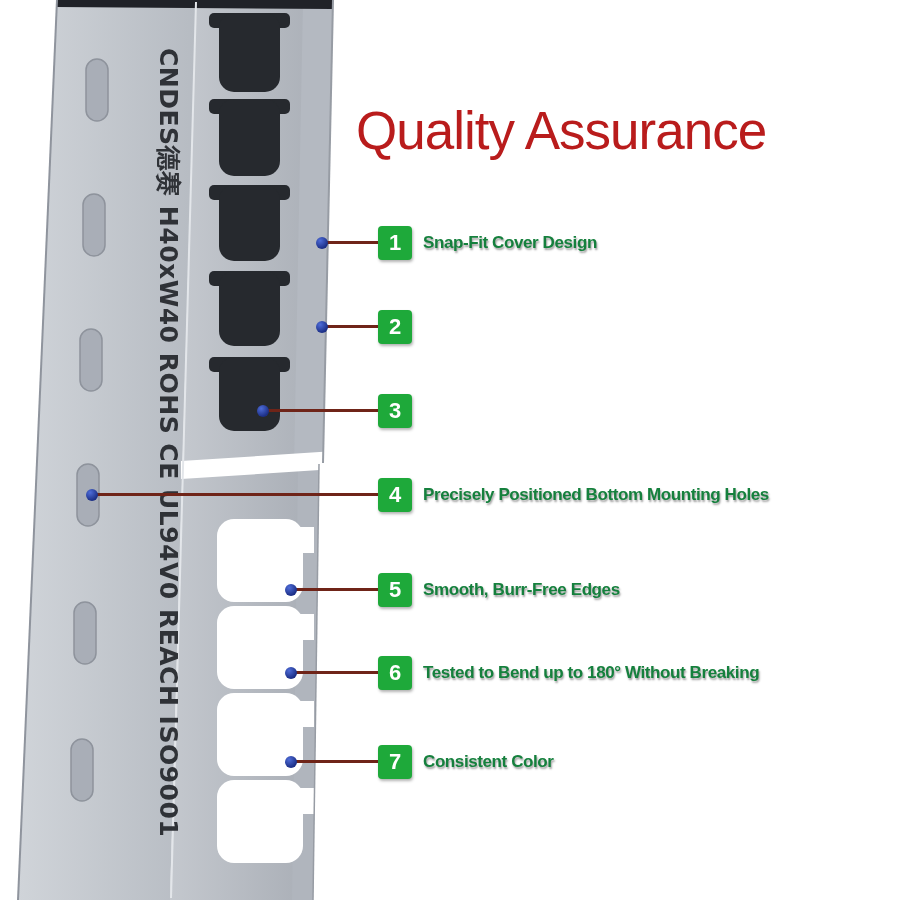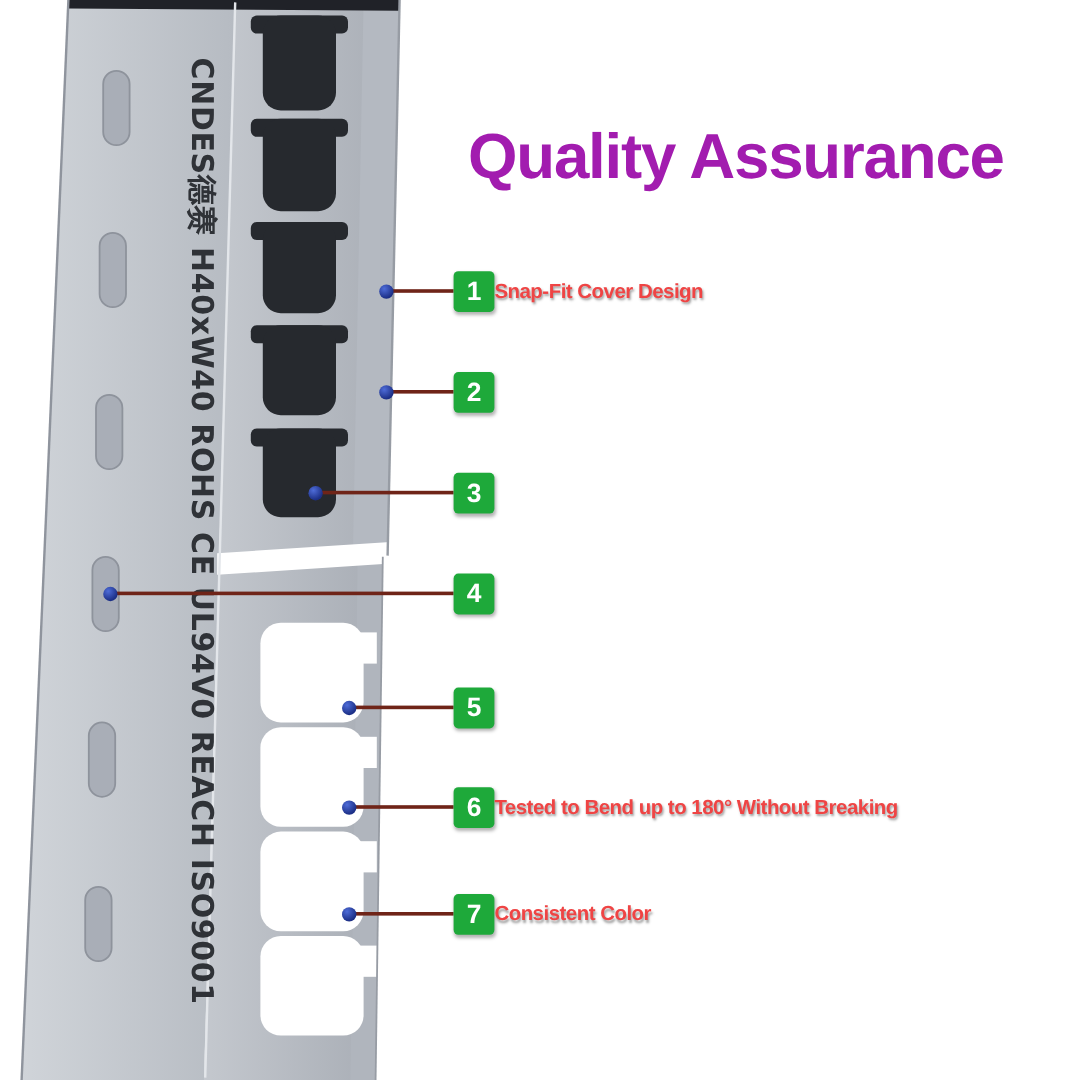--- a/index.html
+++ b/index.html
@@ -1,27 +1,27 @@
 <!DOCTYPE html>
 <html><head>
 <meta charset="utf-8">
 <style>
   html,body{margin:0;padding:0;background:#fff;}
   .stage{position:relative;width:900px;height:900px;background:#ffffff;overflow:hidden;
          font-family:"Liberation Sans",sans-serif;}
-  .title{position:absolute;left:390px;top:100px;font-size:53px;font-weight:bold;
-         color:#a21caf;letter-spacing:-1px;white-space:nowrap;}
+  .title{position:absolute;left:356px;top:100px;font-size:53px;font-weight:normal;
+         color:#b91c1c;letter-spacing:-1px;white-space:nowrap;}
   .leader{position:absolute;height:3px;background:#6f2418;}
   .dot{position:absolute;width:12px;height:12px;border-radius:50%;
        background:radial-gradient(circle at 35% 30%,#4e6cd8 0%,#1c2f86 70%);}
   .callout{position:absolute;left:378px;display:flex;align-items:center;white-space:nowrap;}
   .badge{width:34px;height:34px;border-radius:4px;background:#1ea93a;color:#ffffff;
          font-size:22px;font-weight:bold;display:flex;align-items:center;justify-content:center;
          box-shadow:1px 2px 3px rgba(0,0,0,.3);flex:0 0 auto;}
-  .label{font-size:17px;font-weight:bold;color:#ef4444;
+  .label{margin-left:11px;font-size:17px;font-weight:bold;color:#15803d;
          letter-spacing:-0.4px;text-shadow:1px 2px 2px rgba(40,40,40,.45);}
   .duct-svg{position:absolute;left:0;top:0;}
 </style>
 </head>
 <body>
 
 <div class="stage">
 
   <svg class="duct-svg" width="340" height="900" viewBox="0 0 340 900">
     <defs>
@@ -112,23 +112,25 @@
     <span class="label">Snap-Fit Cover Design</span>
   </div>
   <div class="callout" style="top:310px">
     <span class="badge">2</span>
   </div>
   <div class="callout" style="top:394px">
     <span class="badge">3</span>
   </div>
   <div class="callout" style="top:478px">
     <span class="badge">4</span>
+    <span class="label">Precisely Positioned Bottom Mounting Holes</span>
   </div>
   <div class="callout" style="top:573px">
     <span class="badge">5</span>
+    <span class="label">Smooth, Burr-Free Edges</span>
   </div>
   <div class="callout" style="top:656px">
     <span class="badge">6</span>
     <span class="label">Tested to Bend up to 180° Without Breaking</span>
   </div>
   <div class="callout" style="top:745px">
     <span class="badge">7</span>
     <span class="label">Consistent Color</span>
   </div>
 

